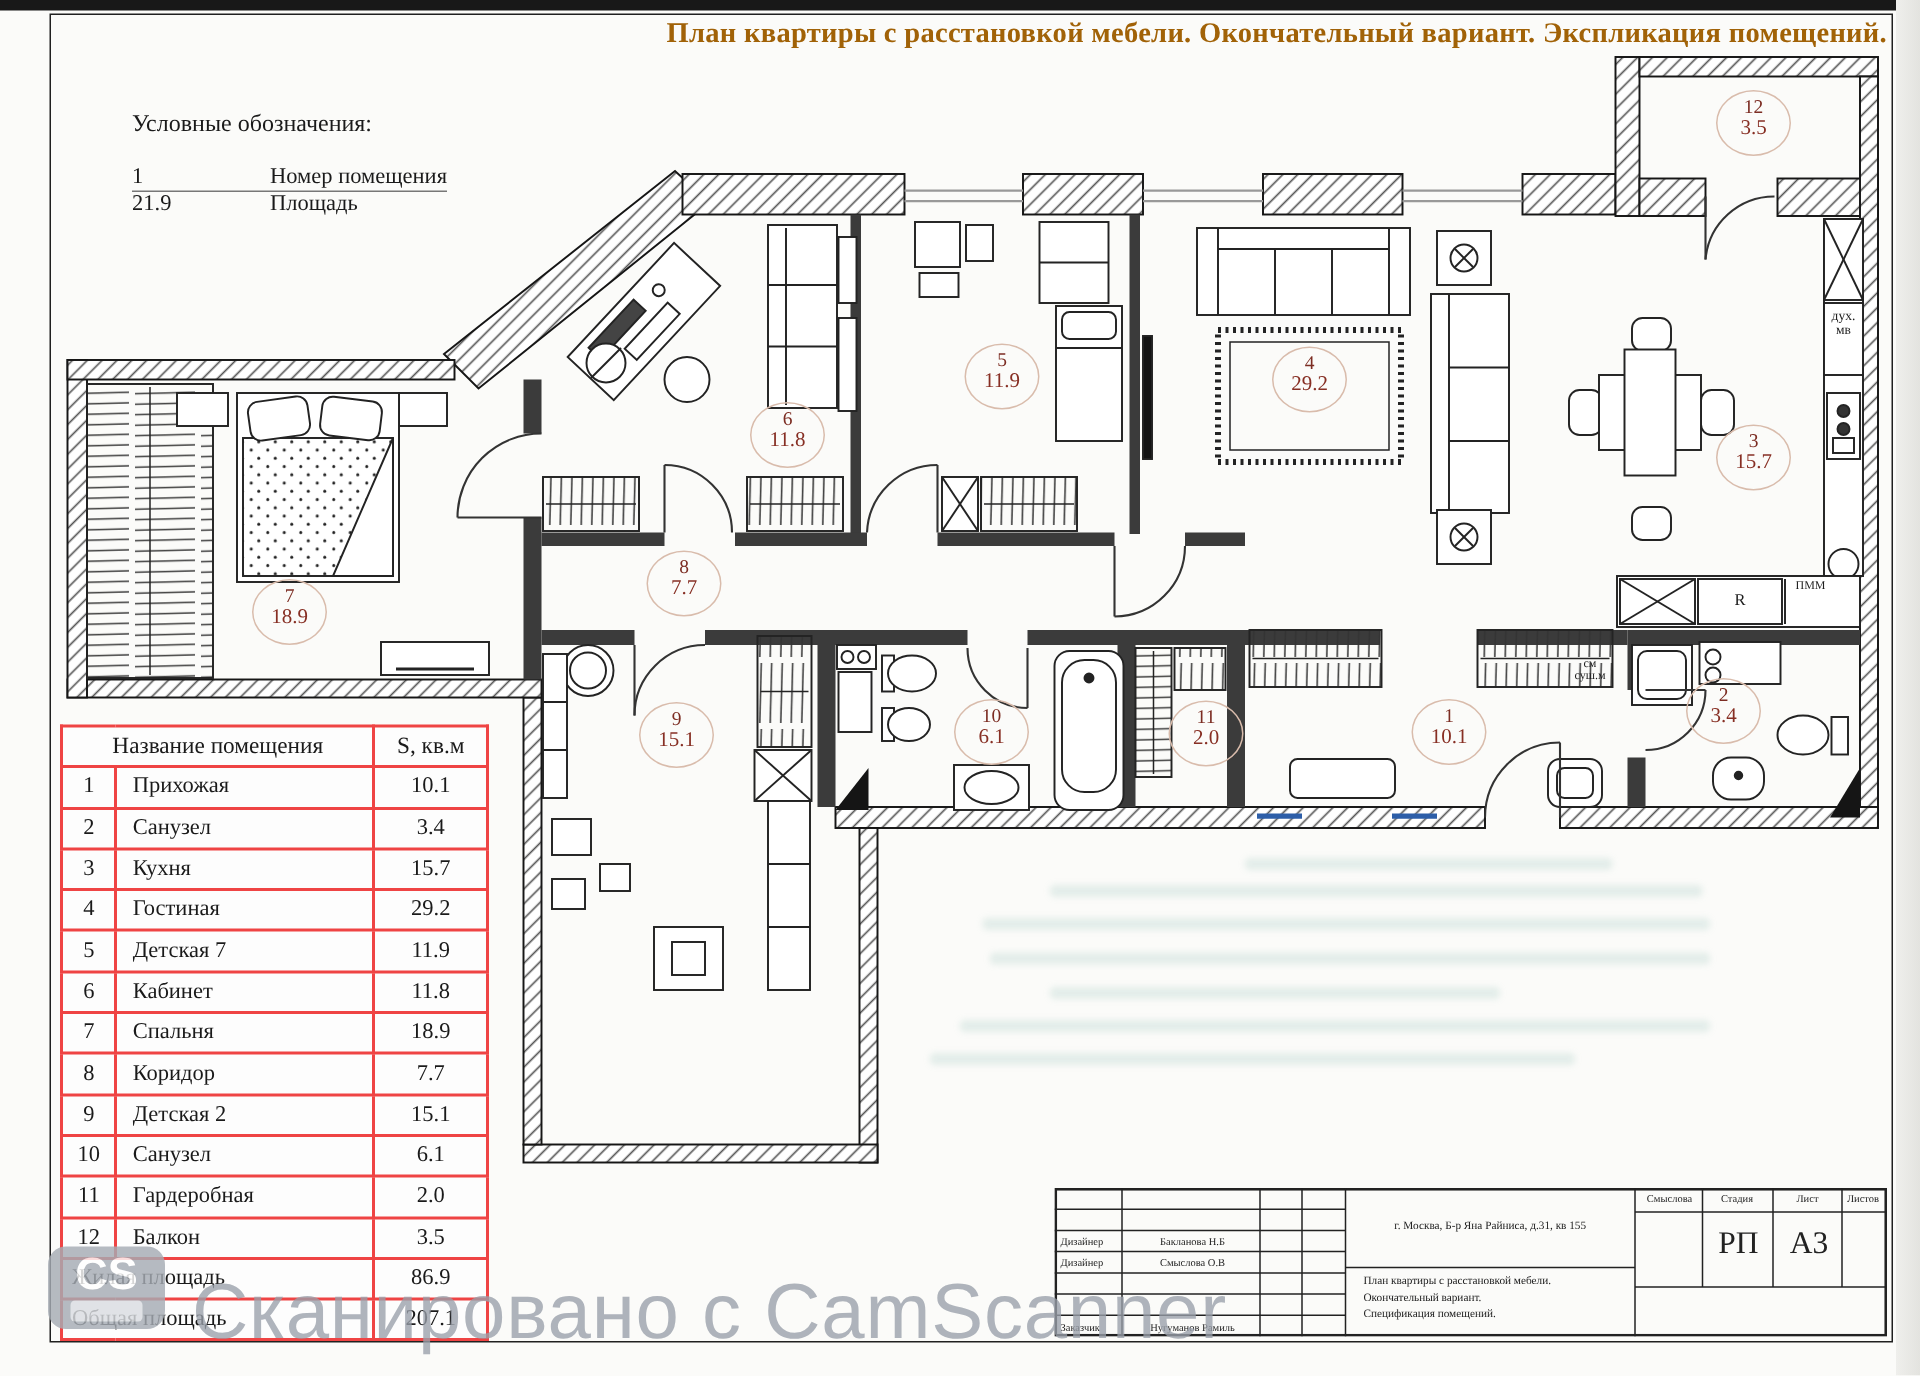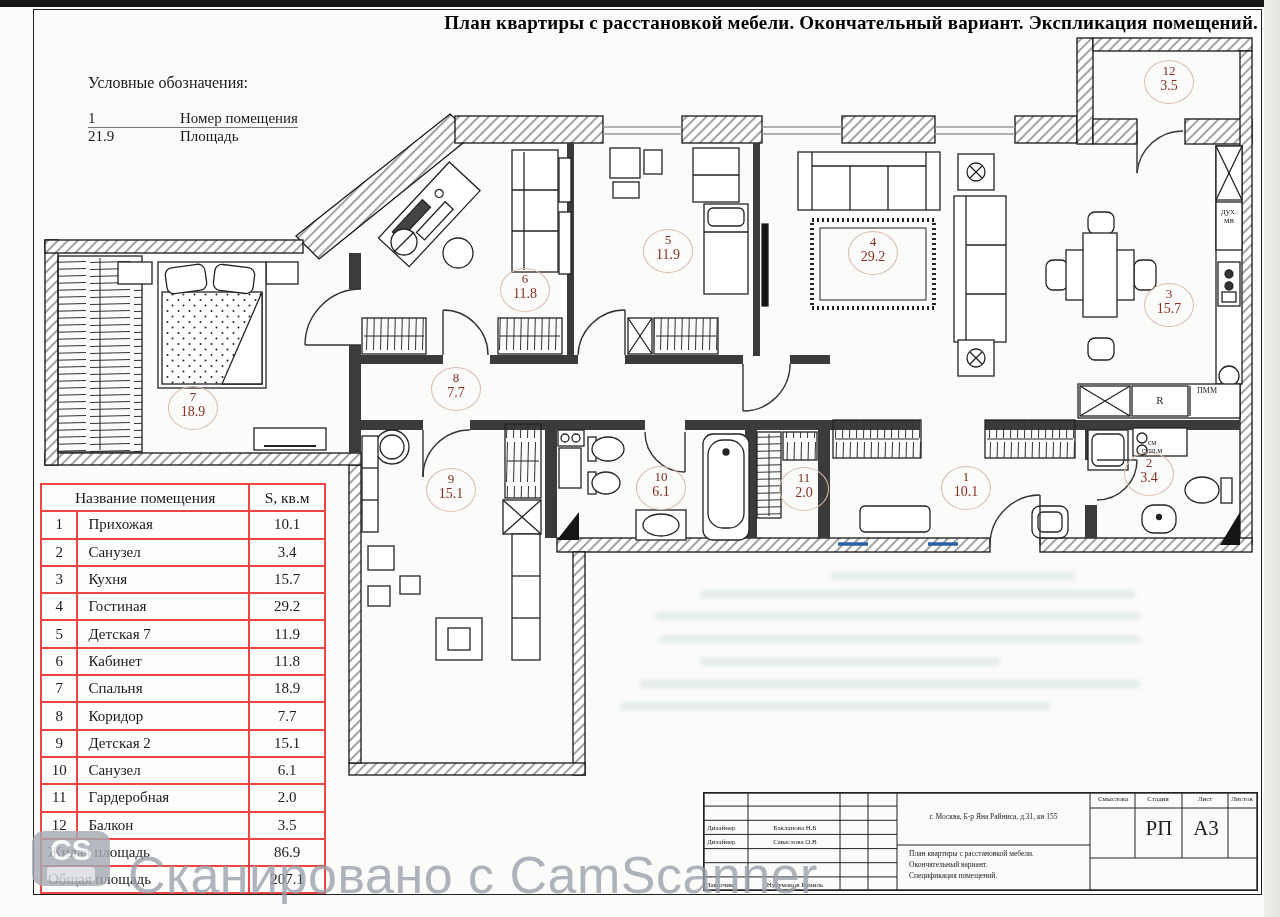--- a/index.html
+++ b/index.html
@@ -1,21 +1,21 @@
 <!DOCTYPE html>
 <html><head>
 <meta charset="utf-8">
 <style>
   html,body{margin:0;padding:0;}
   body{width:1280px;height:917px;position:relative;background:#fbfbf9;overflow:hidden;
        font-family:"Liberation Serif", serif;color:#1a1a1a;}
   #scan-top{position:absolute;left:0;top:0;width:1280px;height:7px;background:#181818;}
   #scan-right{position:absolute;right:0;top:0;width:16px;height:917px;background:linear-gradient(to right,#efefec,#e3e3df);}
   #sheet-frame{position:absolute;left:33px;top:9px;width:1227px;height:884px;border:1.5px solid #202020;background:transparent;}
-  #page-title{position:absolute;left:340px;top:12px;width:918px;text-align:right;font-size:19px;font-weight:600;letter-spacing:.2px;color:#000000;}
+  #page-title{position:absolute;left:340px;top:12px;width:918px;text-align:right;font-size:19px;font-weight:600;letter-spacing:.2px;color:#a16207;}
   
   #legend{position:absolute;left:88px;top:74px;font-size:15px;}
   #legend .lg-head{font-size:16px;margin-bottom:18px;}
   .lg-row{display:flex;}
   .lg-sym{width:92px;}
   .lg-row.first .lg-sym, .lg-row.first .lg-lab{border-bottom:1px solid #777;}
   
   #plan-svg{position:absolute;left:0;top:0;}
   #plan-labels{position:absolute;left:0;top:0;width:1280px;height:917px;pointer-events:none;}
   .room-label{position:absolute;width:48px;height:42px;border:1px solid #d9bcac;border-radius:50%;
@@ -371,21 +371,21 @@
     <div class="app-label" style="left: 1229px; top: 216px; font-size: 9px;">
       <div>дух.</div>
       <div>мв</div>
     </div>
     <div class="app-label" style="left: 1207px; top: 391px; font-size: 8px;">
       <div>ПММ</div>
     </div>
     <div class="app-label" style="left: 1160px; top: 401px; font-size: 11px;">
       <div>R</div>
     </div>
-    <div class="app-label" style="left: 1152px; top: 447px; font-size: 8px;">
+    <div class="app-label" style="left: 1060px; top: 447px; font-size: 8px;">
       <div>см</div>
       <div>суш.м</div>
     </div>
   </div>
 
 <div id="explication">
   <table id="exp-table">
     <thead>
       <tr>
         <th colspan="2">Название помещения</th>

